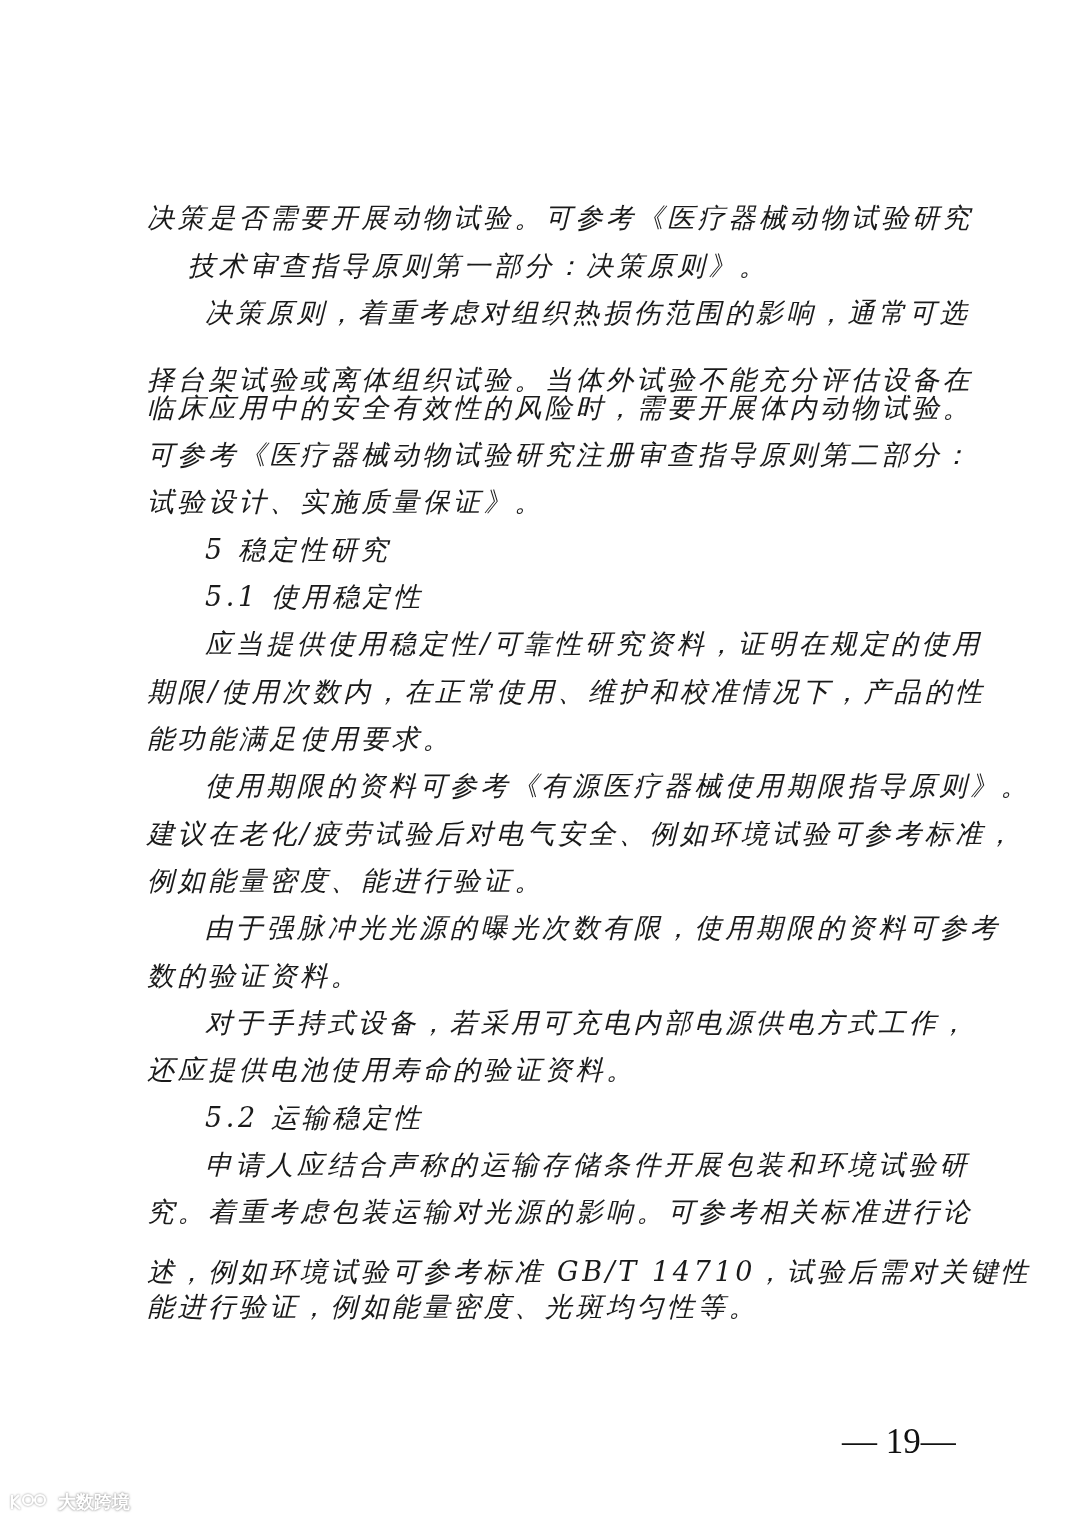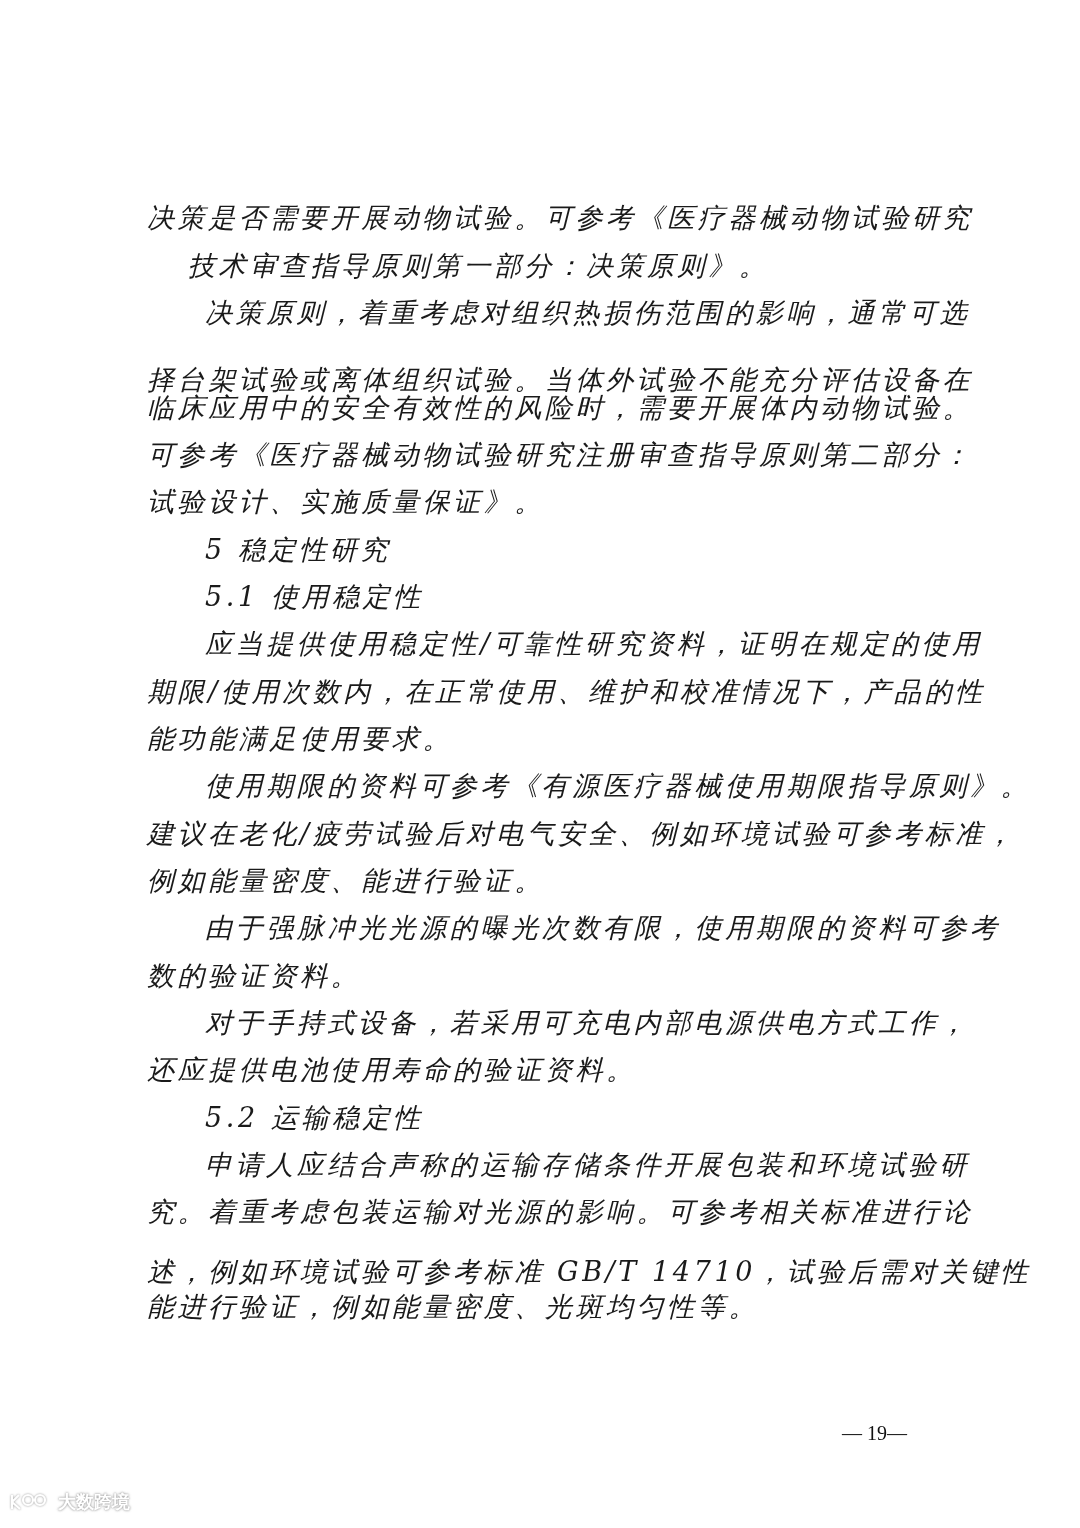--- a/index.html
+++ b/index.html
@@ -7,21 +7,21 @@
       width: 1080px; height: 1528px; background: #ffffff; position: relative; overflow: hidden;
       font-family: "DejaVu Serif", "Liberation Serif", serif; color: #1a1a1a;
     }
     .page { position: absolute; left: 0; top: 0; width: 1080px; height: 1528px; }
     .line {
       position: absolute; left: 147px; font-size: 27px; line-height: 36px; height: 36px;
       white-space: nowrap; letter-spacing: 3.6px; font-style: italic;
     }
     .line.indent { left: 205px; }
     .page-num {
-      position: absolute; left: 842px; top: 1422px; font-size: 20px;
+      position: absolute; left: 842px; top: 1422px; font-size: 35px;
       font-family: "Liberation Serif", serif; color: #111; white-space: nowrap;
     }
     .watermark {
       position: absolute; left: 8px; top: 1490px; display: flex; align-items: center; gap: 6px;
       color: #ffffff; font-family: "DejaVu Sans", sans-serif; font-size: 18px; font-weight: bold;
       text-shadow: 0 0 2px #888, 0 0 3px #aaa; opacity: 0.85;
     }
     .wm-logo { width: 44px; height: 22px; }
   </style>
 </head>

